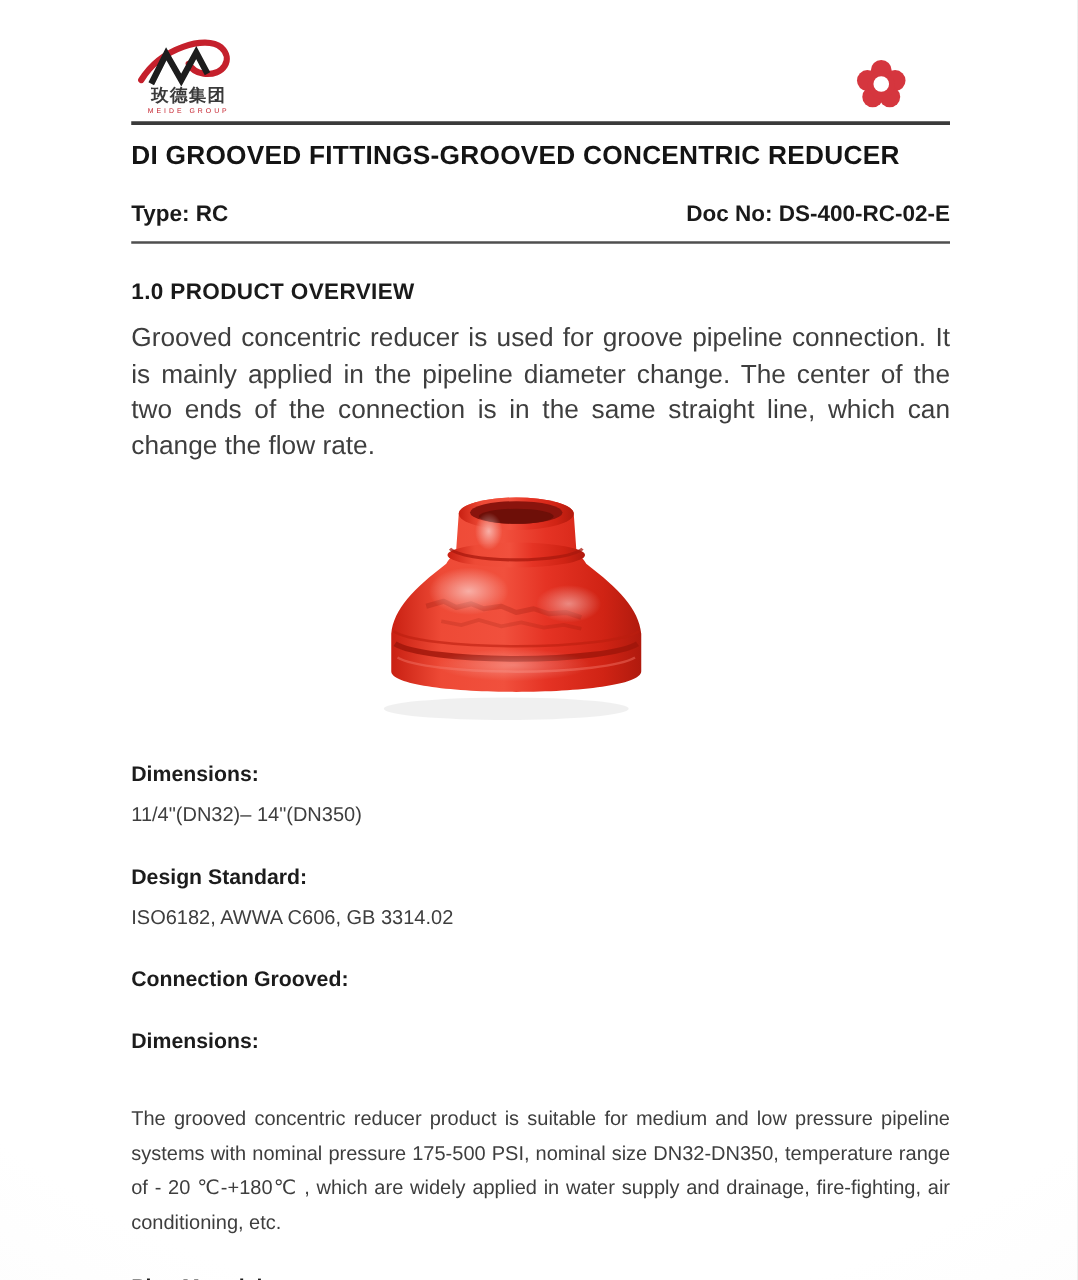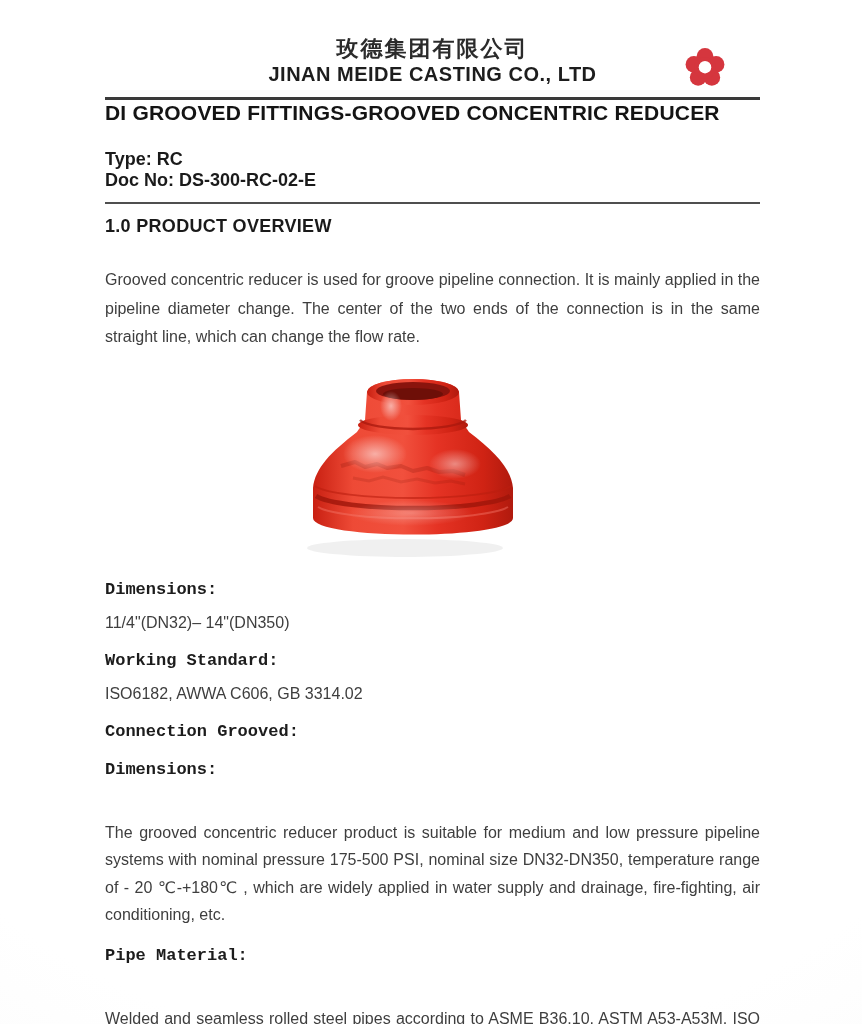--- a/index.html
+++ b/index.html
@@ -17,51 +17,55 @@
   .header { position:relative; height:97px; }
   .logo-block { position:absolute; left:0; top:30px; width:92px; height:62px; }
   .company { text-align:center; padding-top:36px; }
   .company-cn { font-size:22px; font-weight:600; color:#2b2b2b; letter-spacing:2px; line-height:26px; }
   .company-en { font-size:20px; font-weight:700; color:#1d1d1d; letter-spacing:.5px; line-height:25px; }
   .flower { position:absolute; right:35px; top:48px; width:40px; height:40px; }
 
   .rule-1 { border:none; border-top:3px solid #3a3a3a; }
   .rule-2 { border:none; border-top:2px solid #4f4f4f; margin-top:11px; }
 
-  .doc-title { font-size:21px; font-weight:700; color:#141414; letter-spacing:.2px; line-height:26px; }
+  .doc-title { margin-top:12px; font-size:21px; font-weight:700; color:#141414; letter-spacing:.2px; line-height:26px; }
 
-  .type-row { display:flex; justify-content:space-between; margin-top:23px;flex-direction:column; }
+  .type-row { display:flex; justify-content:space-between; margin-top:23px; }
   .type-row span { font-size:18px; font-weight:700; color:#1a1a1a; }
 
-  .sec-heading { margin-top:12px; font-size:18px; font-weight:700; color:#1a1a1a; letter-spacing:.3px; }
+  .sec-heading { margin-top:28px; font-size:18px; font-weight:700; color:#1a1a1a; letter-spacing:.3px; }
 
-  .body-text { margin-top:29px; font-size:16px; line-height:28.5px; color:#3e3e3e; text-align:justify; }
+  .body-text { margin-top:13px; font-size:21px; line-height:28.5px; color:#3e3e3e; text-align:justify; }
 
   
   .figure { margin-top:16px; height:195px; display:flex; justify-content:center; }
   .figure svg { display:block; margin-left:-40px; }
 
   
-  .spec-h { margin-top:16px; font-size:17px; font-weight:700; color:#1c1c1c; line-height:22px;font-family:Liberation Mono, monospace; }
+  .spec-h { margin-top:27px; font-size:17px; font-weight:700; color:#1c1c1c; line-height:22px; }
   .spec-v { margin-top:11px; font-size:16px; color:#3e3e3e; line-height:22px; }
   .spec-v.para { line-height:27.5px; text-align:justify;margin-top:38px; }
 </style>
 </head>
 <body>
 
 <div class="page">
   <div class="content">
 
     <div class="header">
 
+      <div class="logo-block">
+        <svg width="92" height="62" viewBox="0 0 92 62">
+          <path d="M8,34 C24,8 60,-2 72,8 C82,17 74,31 58,29 C52,28 48,25 46,21" fill="none" stroke="#c5202c" stroke-width="5" stroke-linecap="round"></path>
+          <path d="M16,37 L28,13 L40,34 L52,12 L61,29" fill="none" stroke="#1d1d1d" stroke-width="5" stroke-linejoin="miter"></path>
+          <text x="46" y="51" font-size="14" font-weight="bold" fill="#3a3a3a" text-anchor="middle" letter-spacing="1">玫德集团</text>
+          <text x="46" y="60" font-size="5.5" fill="#c5202c" text-anchor="middle" letter-spacing="2.4">MEIDE GROUP</text>
+        </svg>
+      </div>
 
-      <div class="company">
-        <div class="company-cn">玫德集团有限公司</div>
-        <div class="company-en">JINAN MEIDE CASTING CO., LTD</div>
-      </div>
 
       <div class="flower">
         <svg width="40" height="40" viewBox="0 0 48 48">
           <g fill="#d5363e">
             <circle cx="24" cy="10" r="10"></circle>
             <circle cx="37.3" cy="19.7" r="10"></circle>
             <circle cx="32.2" cy="35.3" r="10"></circle>
             <circle cx="15.8" cy="35.3" r="10"></circle>
             <circle cx="10.7" cy="19.7" r="10"></circle>
             <circle cx="24" cy="24" r="13"></circle>
@@ -70,21 +74,21 @@
         </svg>
       </div>
     </div>
 
     <hr class="rule-1">
 
     <div class="doc-title">DI GROOVED FITTINGS-GROOVED CONCENTRIC REDUCER</div>
 
     <div class="type-row">
       <span>Type: RC</span>
-      <span>Doc No: DS-300-RC-02-E</span>
+      <span>Doc No: DS-400-RC-02-E</span>
     </div>
 
     <hr class="rule-2">
 
     <div class="sec-heading">1.0  PRODUCT OVERVIEW</div>
     <p class="body-text">Grooved concentric reducer is used for groove pipeline connection. It is mainly applied in the pipeline diameter change. The center of the two ends of the connection is in the same straight line, which can change the flow rate.</p>
 
     <div class="figure">
       <svg width="240" height="195" viewBox="0 0 240 195">
         <defs>
@@ -133,21 +137,21 @@
         <ellipse cx="98" cy="38" rx="11" ry="15" fill="url(#gHL)"></ellipse>
         <ellipse cx="82" cy="86" rx="32" ry="19" fill="url(#gHL)"></ellipse>
         <ellipse cx="162" cy="96" rx="26" ry="15" fill="url(#gHL)" opacity="0.8"></ellipse>
         <ellipse cx="118" cy="145" rx="62" ry="13" fill="url(#gHL)" opacity="0.55"></ellipse>
       </svg>
     </div>
 
     <div class="spec-h">Dimensions:</div>
     <div class="spec-v">11/4"(DN32)– 14"(DN350)</div>
 
-    <div class="spec-h">Working Standard:</div>
+    <div class="spec-h">Design Standard:</div>
     <div class="spec-v">ISO6182, AWWA C606, GB 3314.02</div>
 
     <div class="spec-h">Connection Grooved:</div>
 
 
     <div class="spec-h">Dimensions:</div>
     <div class="spec-v para">The grooved concentric reducer product is suitable for medium and low pressure pipeline systems with nominal pressure 175-500 PSI, nominal size DN32-DN350, temperature range of - 20  ℃-+180℃ , which are widely applied in water supply and drainage, fire-fighting, air conditioning, etc.</div>
 
     <div class="spec-h">Pipe Material:</div>
     <div class="spec-v para">Welded and seamless rolled steel pipes according to ASME B36.10, ASTM A53-A53M, ISO 4200, GB/T 21835</div>

